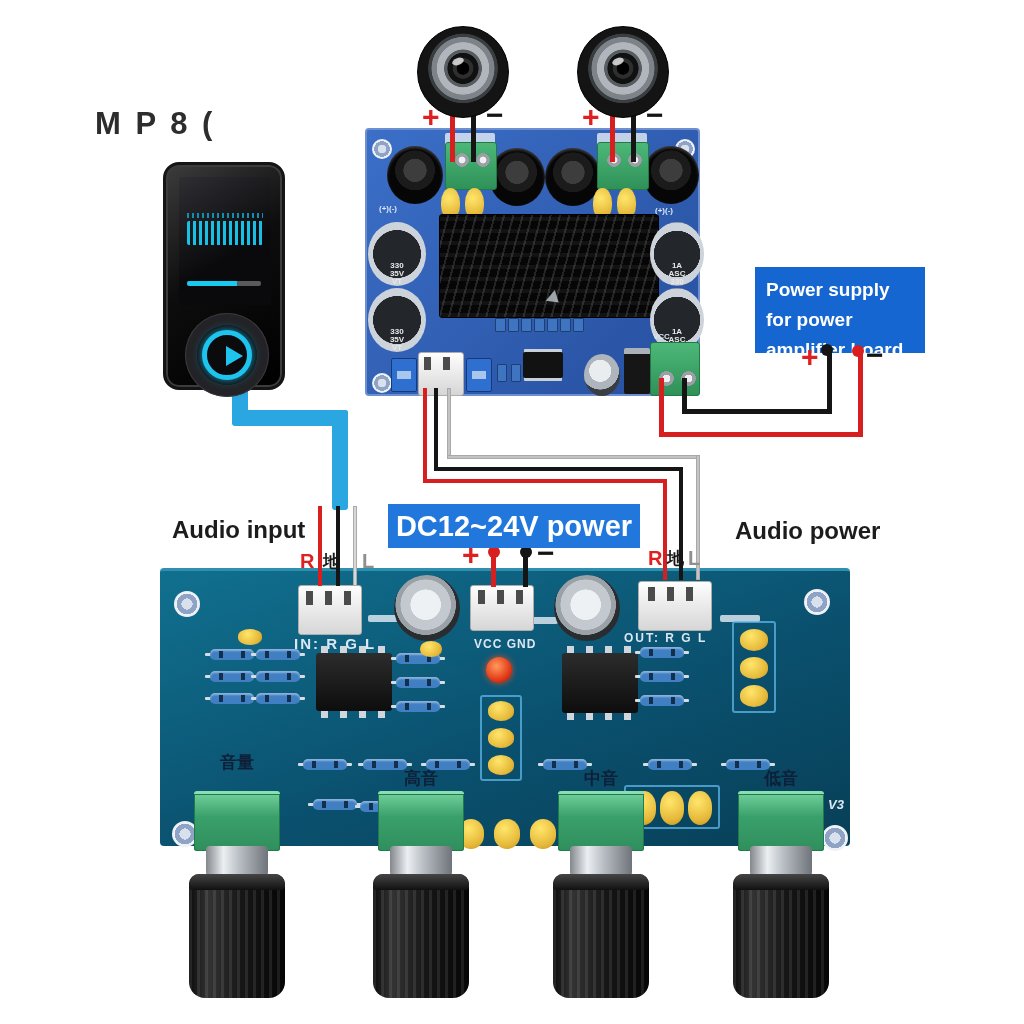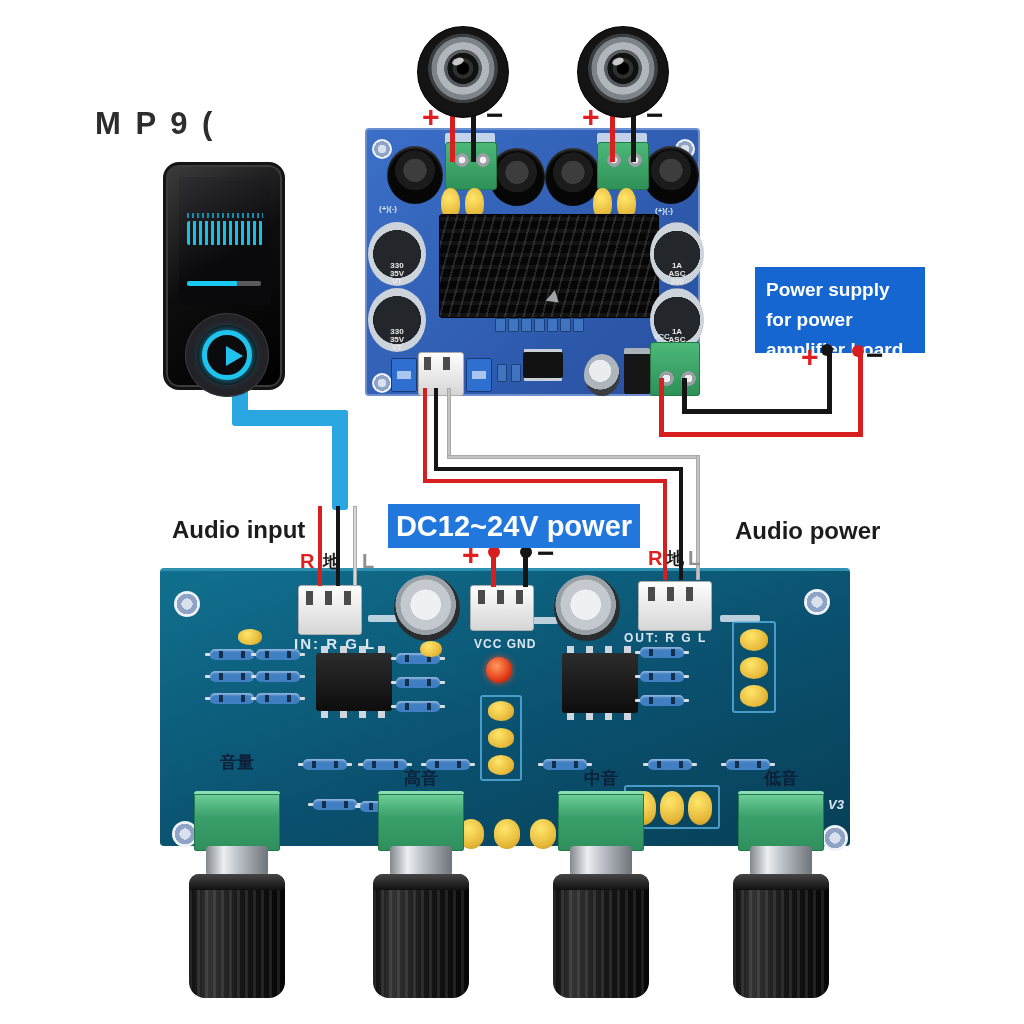--- a/index.html
+++ b/index.html
@@ -76,21 +76,21 @@
   .wavesm{position:absolute;left:8px;top:36px;width:76px;height:5px;background:repeating-linear-gradient(90deg,#128fb0 0 2px,transparent 2px 5px)}
   .prog{position:absolute;left:8px;top:104px;width:74px;height:5px;background:linear-gradient(90deg,#19c9f0 0 68%,#5a5a5e 68%);border-radius:2px}
   .wheel{position:absolute;left:19px;top:148px;width:84px;height:84px;border-radius:50%;background:radial-gradient(circle,#0f0f12 0 50%,#232327 51% 100%);box-shadow:inset 0 0 0 1px #3a3a3e}
   .ring{position:absolute;left:17px;top:17px;width:50px;height:50px;border-radius:50%;border:5px solid #1ec3ee;background:#0b0b0d;box-shadow:0 0 10px rgba(30,195,238,.8)}
   .tri{position:absolute;left:19px;top:11px;width:0;height:0;border-left:17px solid #1ec3ee;border-top:10px solid transparent;border-bottom:10px solid transparent}
 </style>
 </head>
 <body>
 
 <div class="mp3lbl">
-  <span class="big">M P 9 (</span>
+  <span class="big">M P 8 (</span>
 </div>
 
 <div class="cable" style="left:232px;top:380px;width:16px;height:44px"></div>
 <div class="cable" style="left:232px;top:410px;width:116px;height:16px"></div>
 <div class="cable" style="left:332px;top:410px;width:16px;height:100px"></div>
 
 <div class="mp3">
   <div class="screen">
     <div class="wavesm"></div>
     <div class="wavebig"></div>

